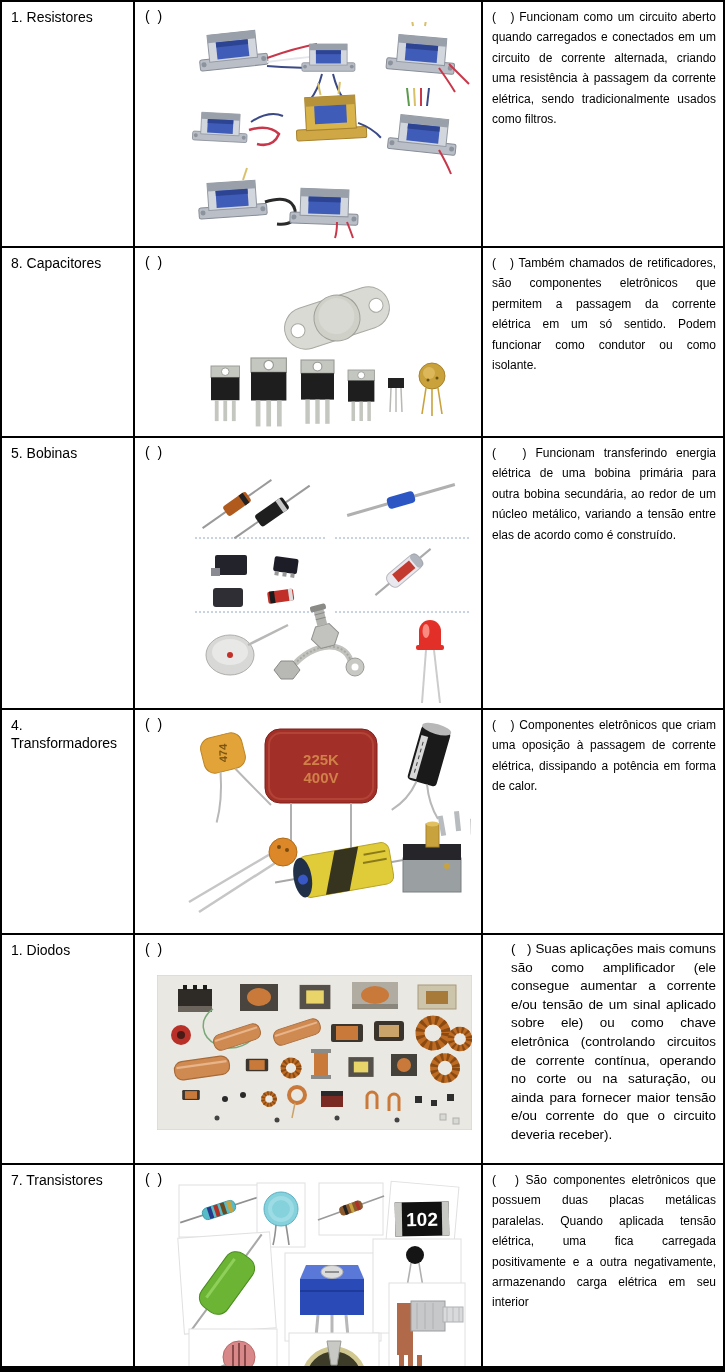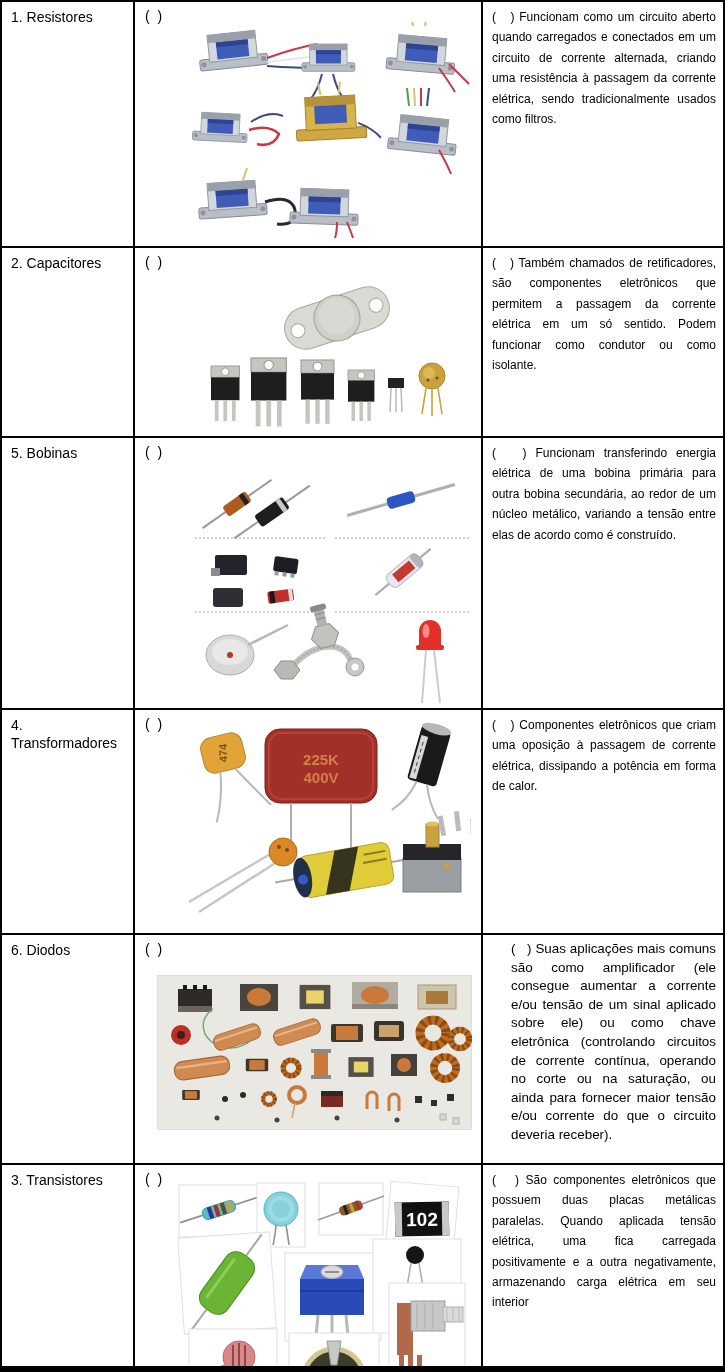--- a/index.html
+++ b/index.html
@@ -111,21 +111,21 @@
         </svg>
       </div>
     </div>
     <div class="cell desc-cell">
       <p>(&nbsp;&nbsp;&nbsp;) Funcionam como um circuito aberto quando carregados e conectados em um circuito de corrente alternada, criando uma resistência à passagem da corrente elétrica, sendo tradicionalmente usados como filtros.</p>
     </div>
   </div>
 
   <div class="row">
     <div class="cell label-cell">
-      <span>2. Capacitores</span>
+      <span>8. Capacitores</span>
     </div>
     <div class="cell media-cell">
       <span class="mark">(&nbsp;&nbsp;)</span>
       <div class="img img-1">
         <svg width="300" height="155" viewBox="0 0 300 155">
           <defs>
             <g id="t220">
               <rect x="0" y="0" width="30" height="12" fill="#c4c6c0" stroke="#9a9c96"></rect>
               <circle cx="15" cy="6" r="4" fill="#fff" stroke="#9a9c96"></circle>
               <rect x="0" y="12" width="30" height="24" fill="#1e1e1e"></rect>
@@ -310,21 +310,21 @@
         </svg>
       </div>
     </div>
     <div class="cell desc-cell">
       <p>(&nbsp;&nbsp;&nbsp;) Componentes eletrônicos que criam uma oposição à passagem de corrente elétrica, dissipando a potência em forma de calor.</p>
     </div>
   </div>
 
   <div class="row">
     <div class="cell label-cell">
-      <span>6. Diodos</span>
+      <span>1. Diodos</span>
     </div>
     <div class="cell media-cell">
       <span class="mark">(&nbsp;&nbsp;)</span>
       <div class="img img-4">
         <svg width="315" height="155" viewBox="0 0 315 155">
           <defs>
             <g id="tor">
               <circle r="13" fill="none" stroke="#bd6a22" stroke-width="9"></circle>
               <circle r="13" fill="none" stroke="#8a4a12" stroke-width="9" stroke-dasharray="3,4"></circle>
             </g>
@@ -417,21 +417,21 @@
         </svg>
       </div>
     </div>
     <div class="cell desc-cell tight">
       <p>(&nbsp;&nbsp;&nbsp;) Suas aplicações mais comuns são como amplificador (ele consegue aumentar a corrente e/ou tensão de um sinal aplicado sobre ele) ou como chave eletrônica (controlando circuitos de corrente contínua, operando no corte ou na saturação, ou ainda para fornecer maior tensão e/ou corrente do que o circuito deveria receber).</p>
     </div>
   </div>
 
   <div class="row">
     <div class="cell label-cell">
-      <span>3. Transistores</span>
+      <span>7. Transistores</span>
     </div>
     <div class="cell media-cell">
       <span class="mark">(&nbsp;&nbsp;)</span>
       <div class="img img-5">
         <svg width="290" height="192" viewBox="0 0 290 192">
           <g>
             <rect x="2" y="6" width="80" height="52" fill="#fff" stroke="#e0e0e0"></rect>
             <g transform="translate(42,31) rotate(-18) scale(0.85)">
               <line x1="-48" y1="0" x2="48" y2="0" stroke="#909090" stroke-width="2"></line>
               <rect x="-20" y="-7" width="40" height="14" rx="6" fill="#58bcc8" stroke="#3a9aa8"></rect>

